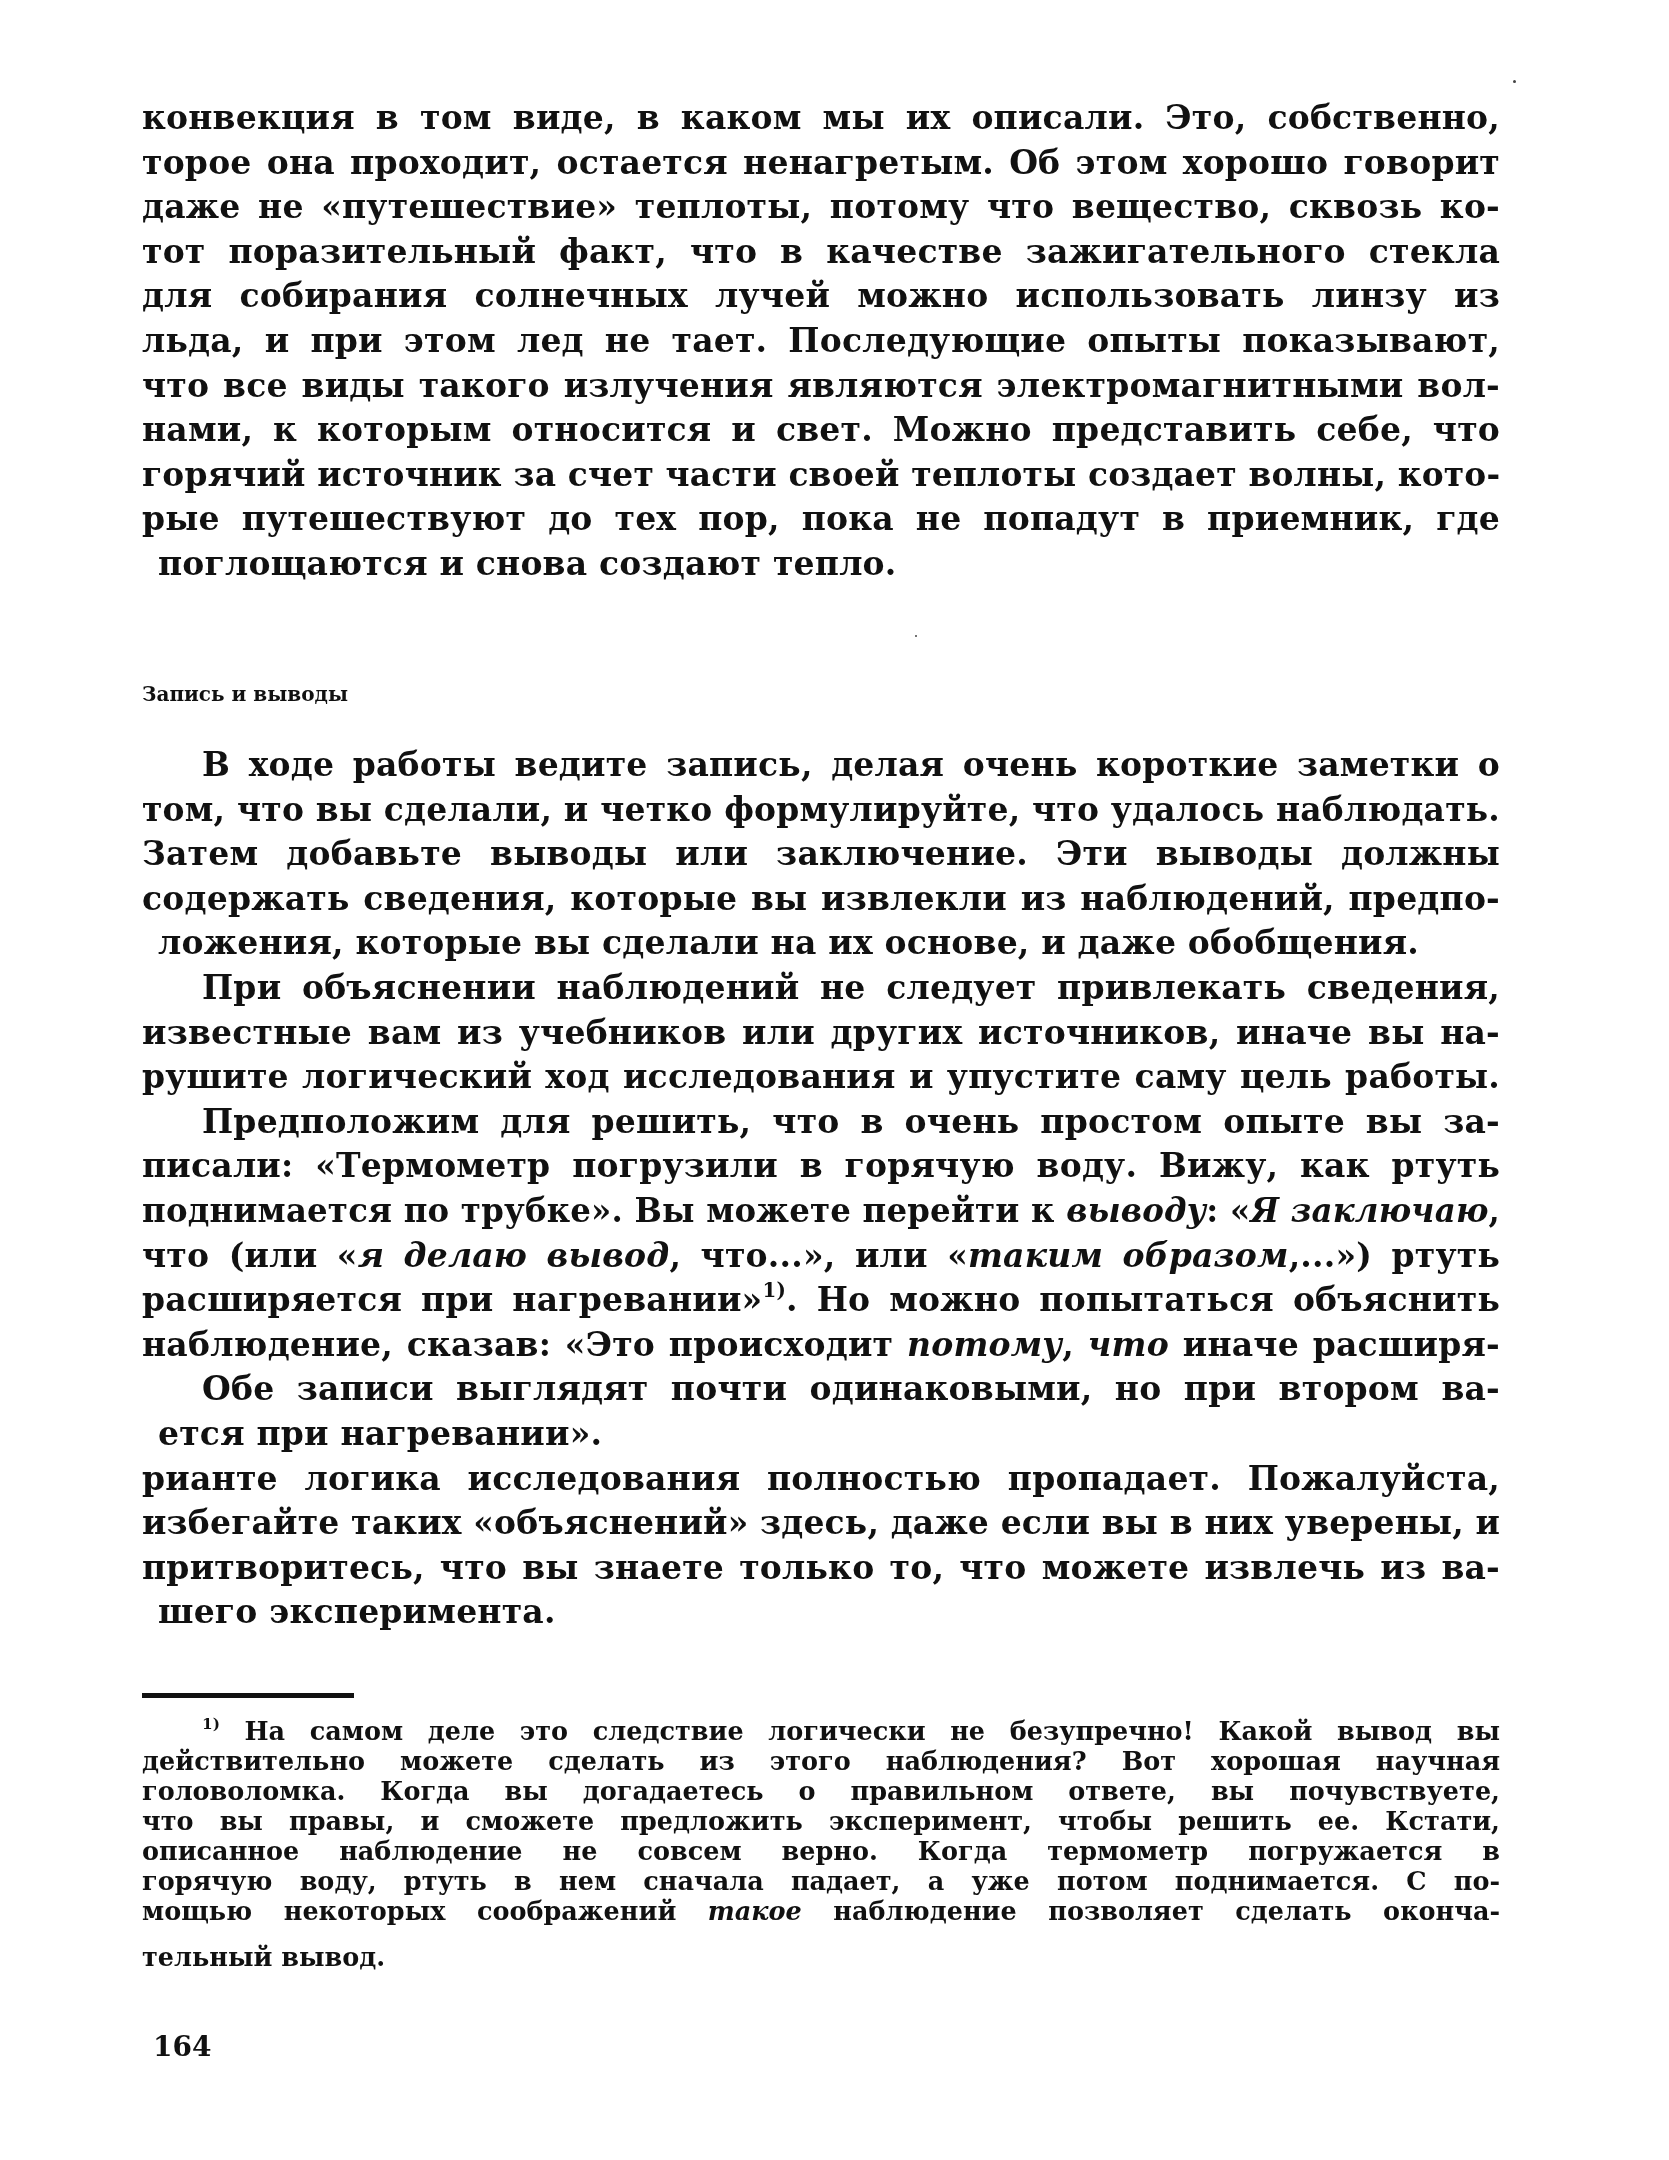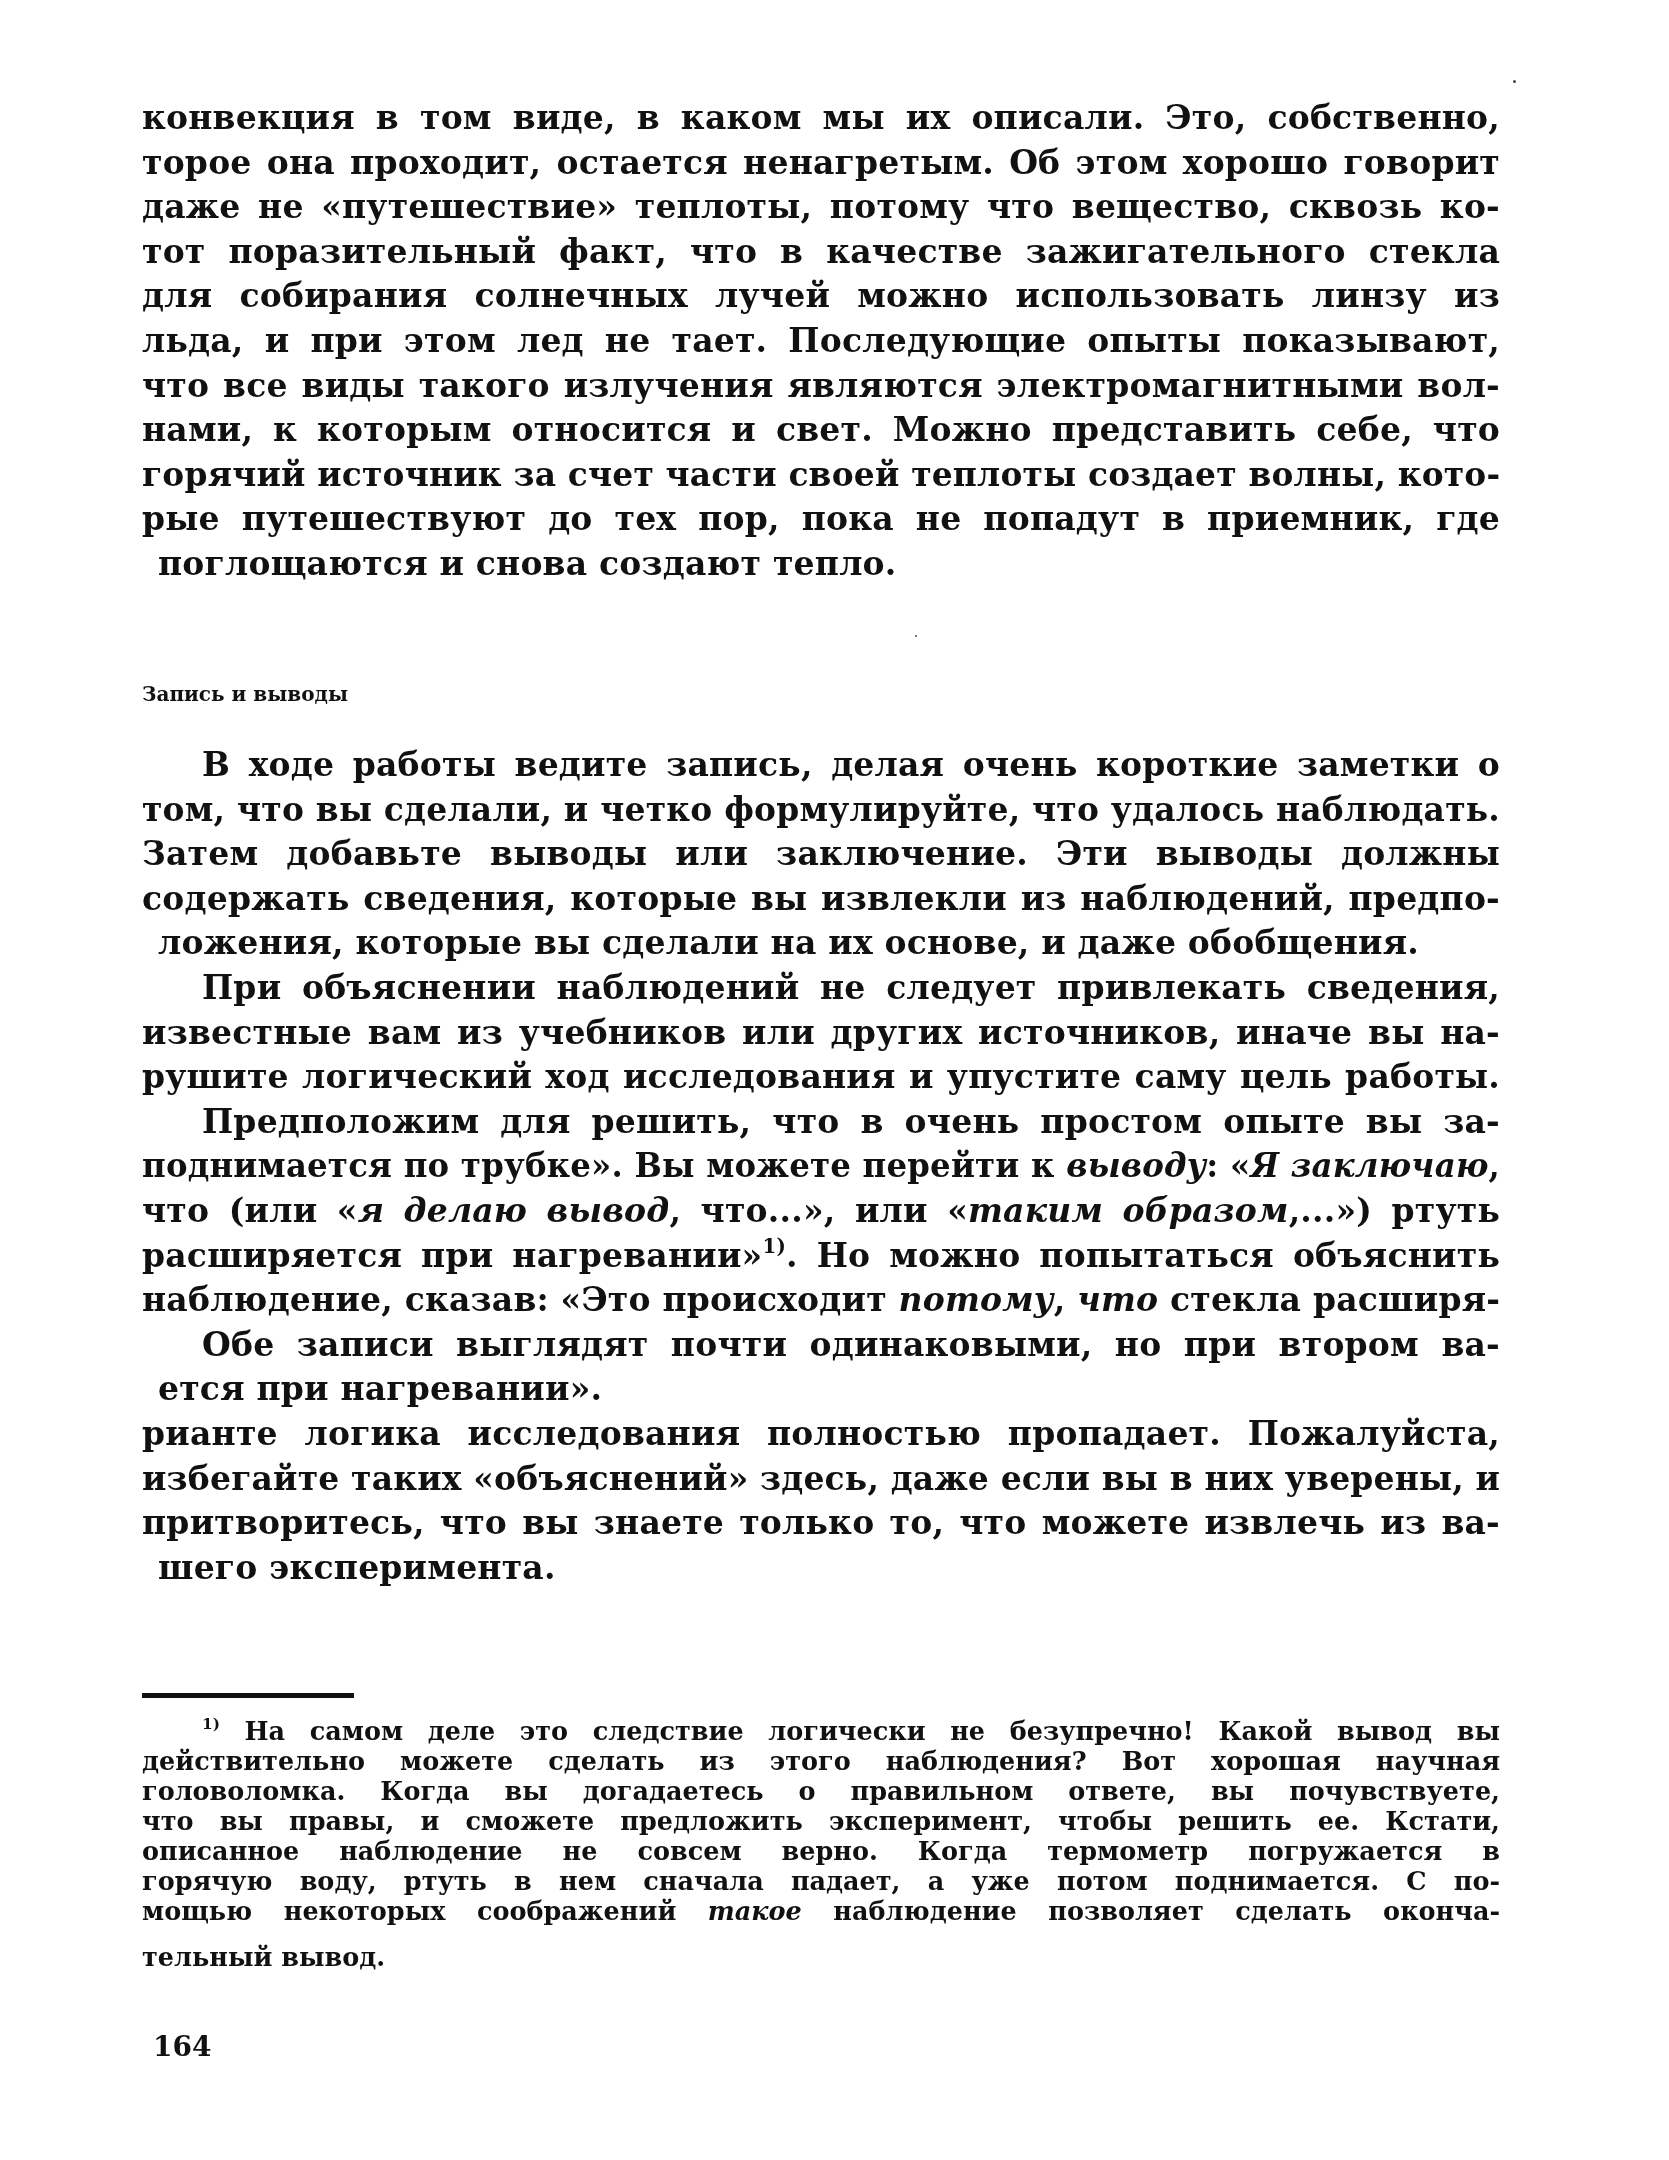--- a/index.html
+++ b/index.html
@@ -66,24 +66,25 @@
   <span class="line" style="transform: scaleX(0.998529); width: 1360px;">том, что вы сделали, и четко формулируйте, что удалось наблюдать.</span>
   <span class="line">Затем добавьте выводы или заключение. Эти выводы должны</span>
   <span class="line">содержать сведения, которые вы извлекли из наблюдений, предпо-</span>
   <span class="line last">ложения, которые вы сделали на их основе, и даже обобщения.</span>
 
   <span class="line indent">При объяснении наблюдений не следует привлекать сведения,</span>
   <span class="line">известные вам из учебников или других источников, иначе вы на-</span>
   <span class="line">рушите логический ход исследования и упустите саму цель работы.</span>
 
   <span class="line indent">Предположим для решить, что в очень простом опыте вы за-</span>
+  <span class="line">писали: «Термометр погрузили в горячую воду. Вижу, как ртуть</span>
   <span class="line" style="transform: scaleX(0.981214); width: 1384px;"><span>поднимается по трубке». Вы можете перейти к </span><i>выводу</i><span>: «</span><i>Я заключаю</i><span>,</span></span>
   <span class="line"><span>что (или «</span><i>я делаю вывод</i><span>, что...», или «</span><i>таким образом</i><span>,...») ртуть</span></span>
   <span class="line"><span>расширяется при нагревании»</span><sup>1)</sup><span>. Но можно попытаться объяснить</span></span>
-  <span class="line"><span>наблюдение, сказав: «Это происходит </span><i>потому</i><span>, </span><i>что</i><span> стекла расширя-</span></span>
+  <span class="line"><span>наблюдение, сказав: «Это происходит </span><i>потому</i><span>, </span><i>что</i><span> иначе расширя-</span></span>
   <span class="line indent">Обе записи выглядят почти одинаковыми, но при втором ва-</span>
 
   <span class="line last">ется при нагревании».</span>
   <span class="line">рианте логика исследования полностью пропадает. Пожалуйста,</span>
   <span class="line" style="transform: scaleX(0.997796); width: 1361px;">избегайте таких «объяснений» здесь, даже если вы в них уверены, и</span>
   <span class="line">притворитесь, что вы знаете только то, что можете извлечь из ва-</span>
   <span class="line last">шего эксперимента.</span>
 </div>
 
 <div class="fn-rule"></div>

